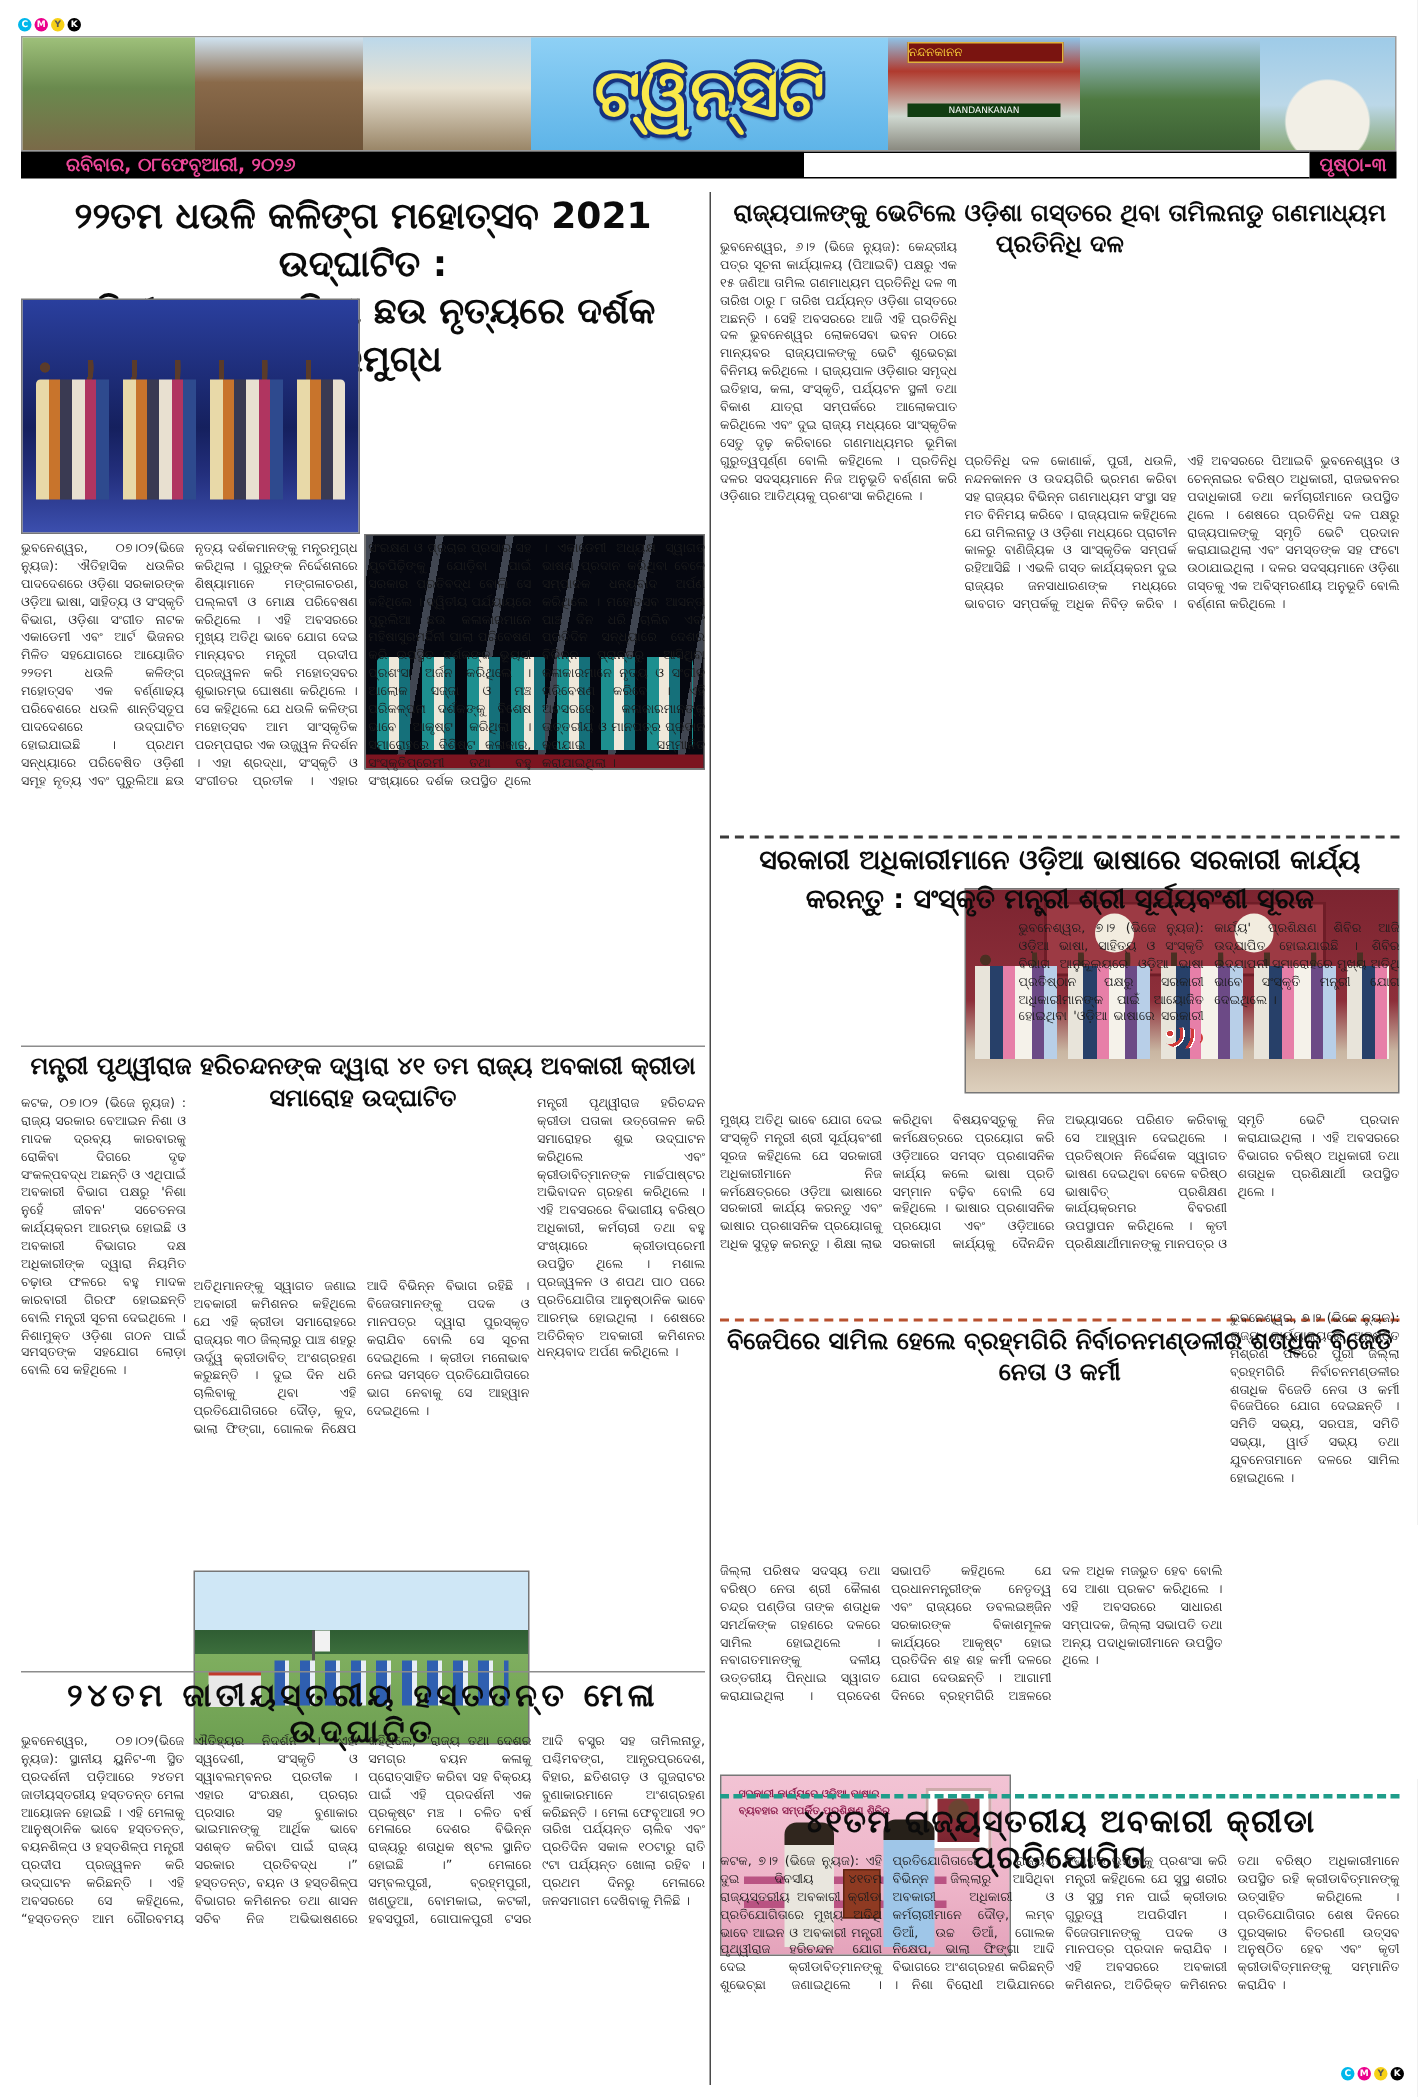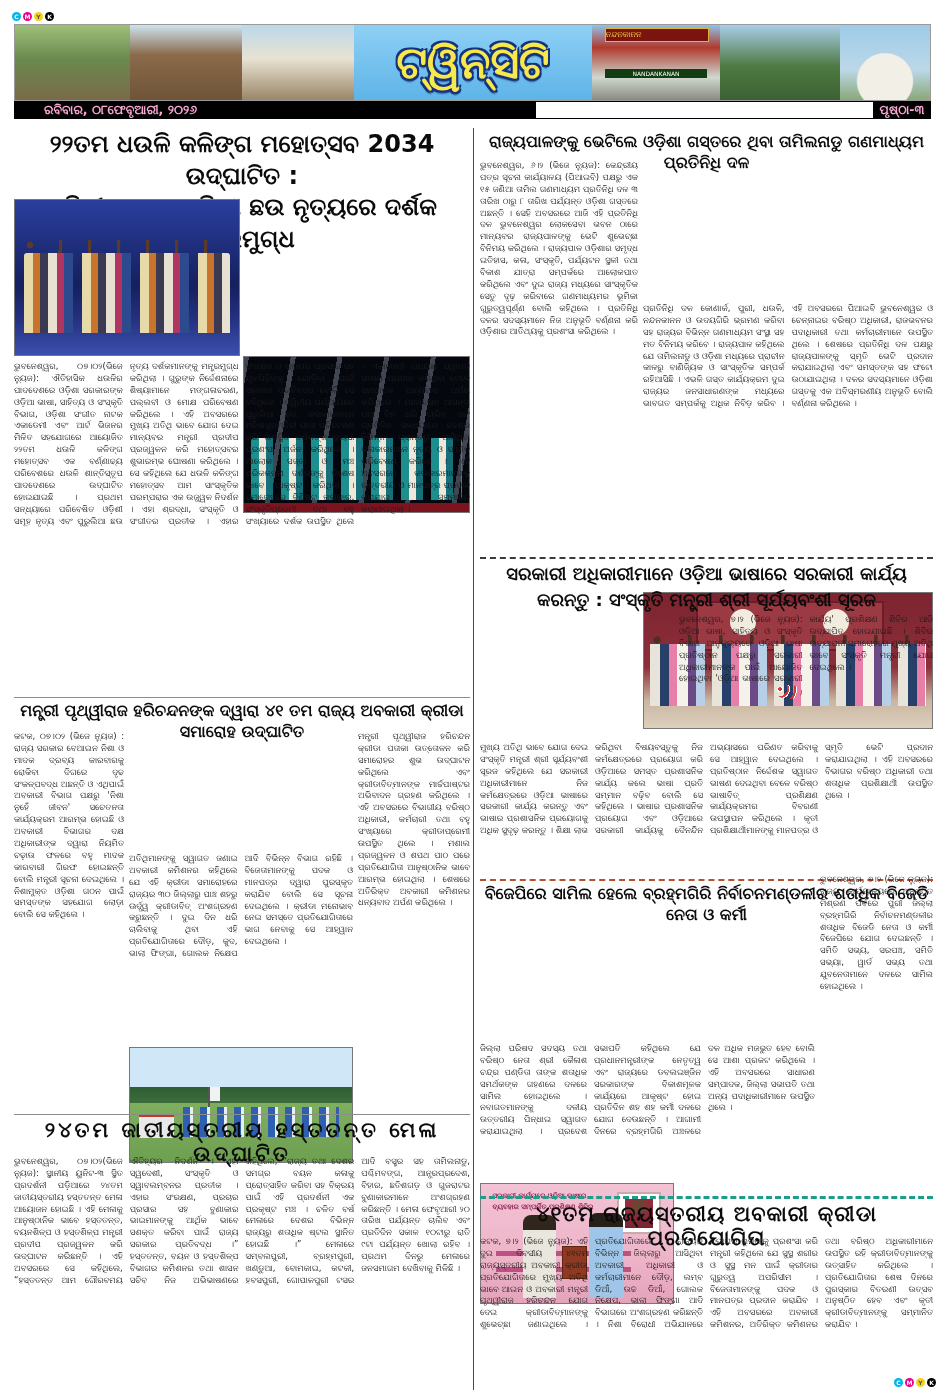--- a/index.html
+++ b/index.html
@@ -13,21 +13,21 @@
   .banner{display:flex;border:1px solid #9a9a9a;box-sizing:border-box;}
   .bnr-block{height:100%;position:relative;overflow:hidden;}
   .bnr-title{background:linear-gradient(#8ed0f5,#5eb4e8);display:flex;align-items:center;justify-content:center;}
   .bnr-title span{font-size:44px;font-weight:bold;color:#f9e84a;
      text-shadow:-2px -2px 0 #16337f,2px -2px 0 #16337f,-2px 2px 0 #16337f,2px 2px 0 #16337f,0 3px 2px #16337f;}
   .sign-board{position:absolute;left:10%;top:4%;width:80%;background:#7a1410;color:#ffd93b;
      font-size:8px;text-align:left;padding:1px 0;border:1px solid #e0b23a;}
   .sign-sub{position:absolute;left:10%;top:58%;width:80%;background:#123d12;color:#fff;
      font-size:6px;text-align:center;padding:1px 0;}
   .datestrip{display:flex;align-items:stretch;}
-  .datestrip .blk{background:#000;color:#f9a8d4;font-weight:bold;font-size:12.5px;display:flex;align-items:center;}
+  .datestrip .blk{background:#000;color:#ec4899;font-weight:bold;font-size:12.5px;display:flex;align-items:center;}
   .datestrip .mid{flex:1;background:#fff;border-top:1px solid #000;border-bottom:1px solid #000;}
   
   .hl{font-weight:bold;text-align:center;color:#0b0b0b;}
   .hl-xl{font-size:24px;line-height:1.32;}
   .hl-lg{font-size:21px;letter-spacing:3px;}
   .hl-md{font-size:16px;line-height:1.3;text-align:center;}
   .hl-2l{font-size:18px;line-height:1.45;}
   .hl-bt{font-size:21px;letter-spacing:1px;}
   
   .bodytxt{font-size:8.5px;line-height:1.4;text-align:justify;color:#1c1c1c;overflow:hidden;}
@@ -110,21 +110,21 @@
 
   <div class="abs datestrip" style="left:14px;top:101px;width:917px;height:18px;">
     <div class="blk" style="width:492px;padding-left:30px;">ରବିବାର, ୦୮ଫେବୃଆରୀ, ୨୦୨୬</div>
     <div class="mid"></div>
     <div class="blk" style="width:58px;justify-content:center;">ପୃଷ୍ଠା-୩</div>
   </div>
 
   <div class="abs vrule" style="left:473px;top:128px;height:1262px;"></div>
 
   <div class="abs hl hl-xl" style="left:14px;top:129px;width:456px;">
-    <div>୨୨ତମ ଧଉଳି କଳିଙ୍ଗ ମହୋତ୍ସବ 2034 ଉଦ୍‌ଘାଟିତ :</div>
+    <div>୨୨ତମ ଧଉଳି କଳିଙ୍ଗ ମହୋତ୍ସବ 2021 ଉଦ୍‌ଘାଟିତ :</div>
     <div>ଓଡ଼ିଶୀ ଏବଂ ପୁରୁଲିଆ ଛଉ ନୃତ୍ୟରେ ଦର୍ଶକ ମନ୍ତ୍ରମୁଗ୍ଧ</div>
   </div>
   <div class="abs photo ph-stage" style="left:14px;top:199px;width:226px;height:157px;">
     <div class="heads"></div>
     <div class="row"></div>
   </div>
   <div class="abs photo ph-dance" style="left:243px;top:199px;width:227px;height:157px;">
     <div class="beams"></div>
     <div class="dancers"></div>
     <div class="floor"></div>

